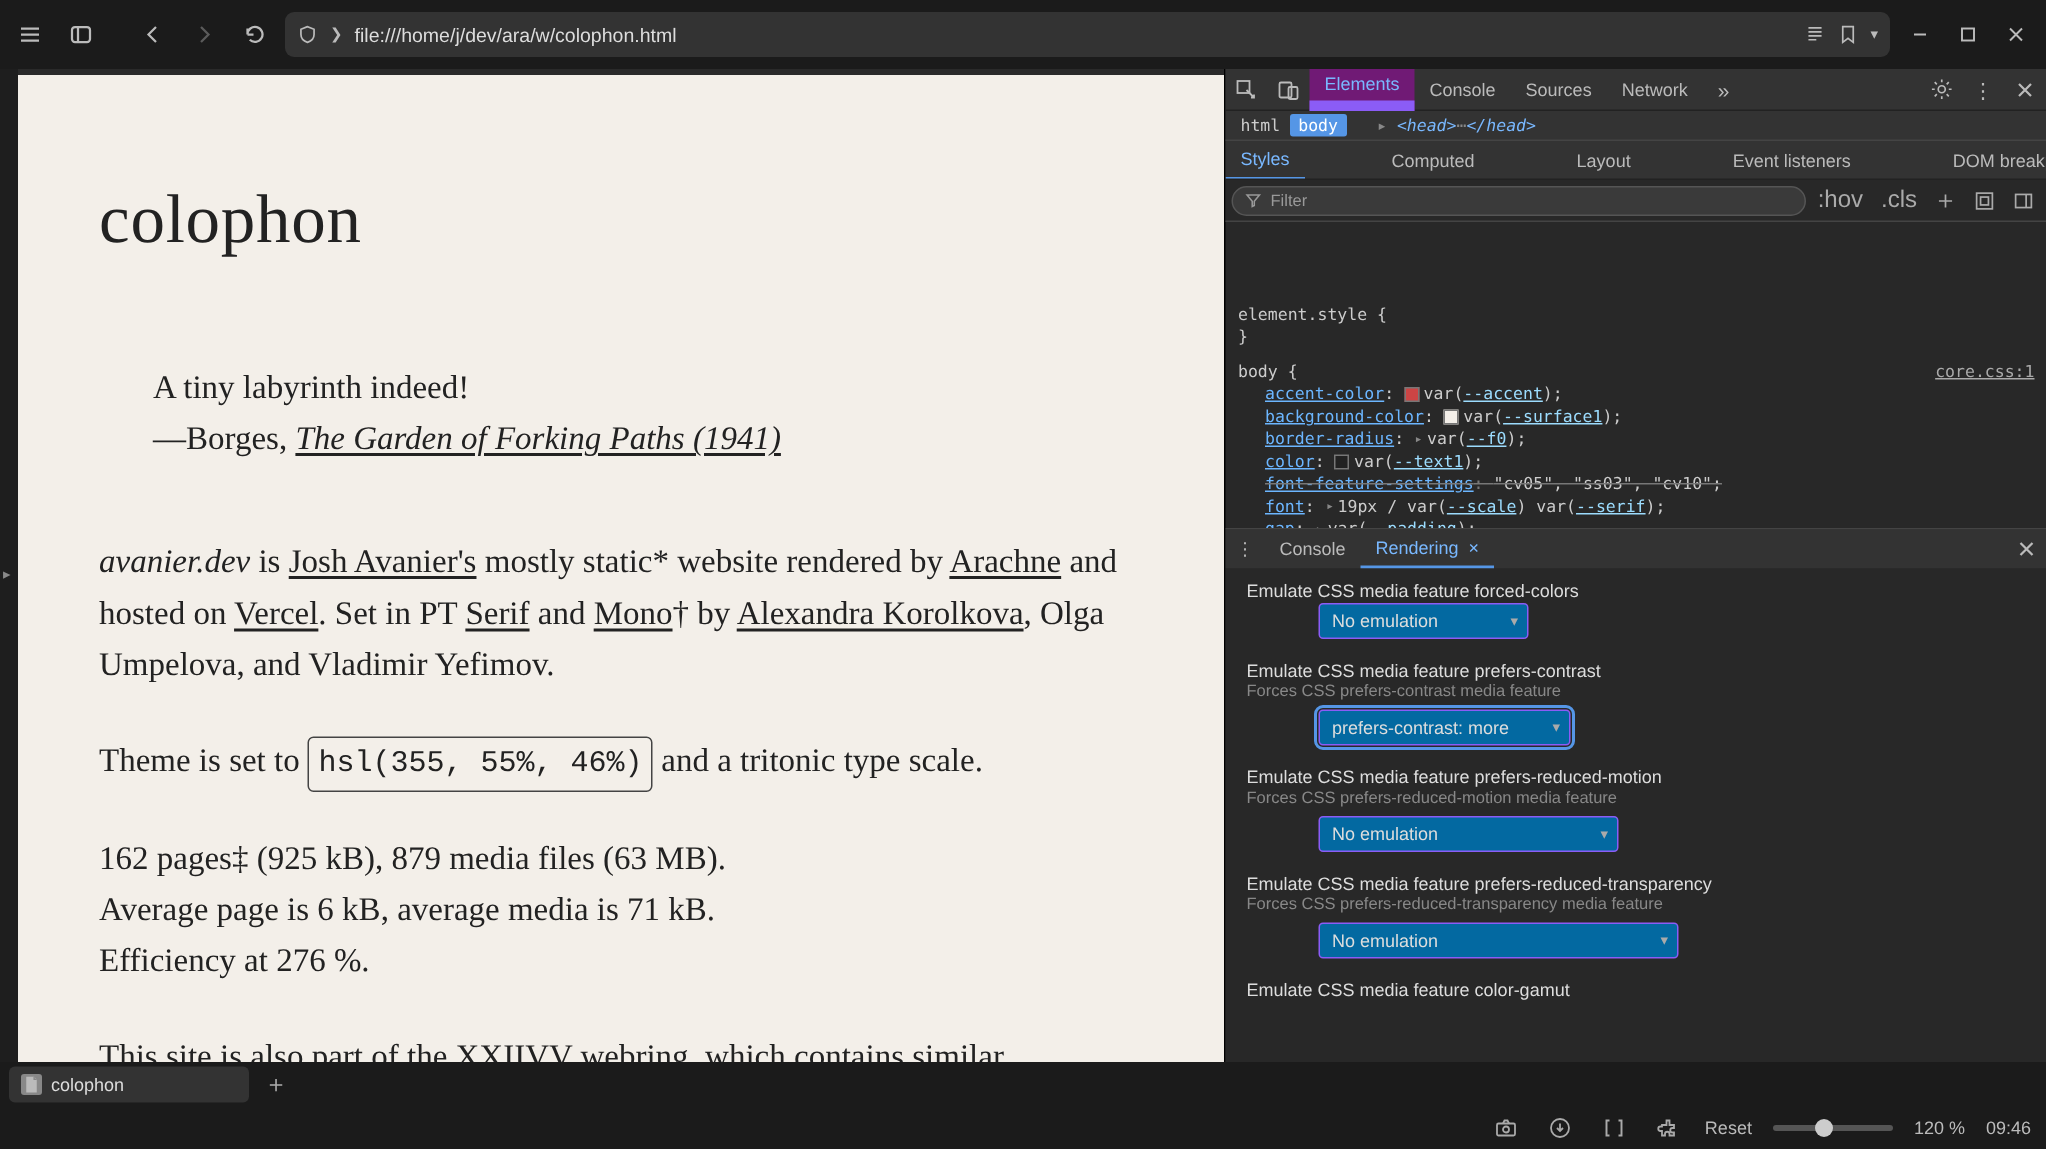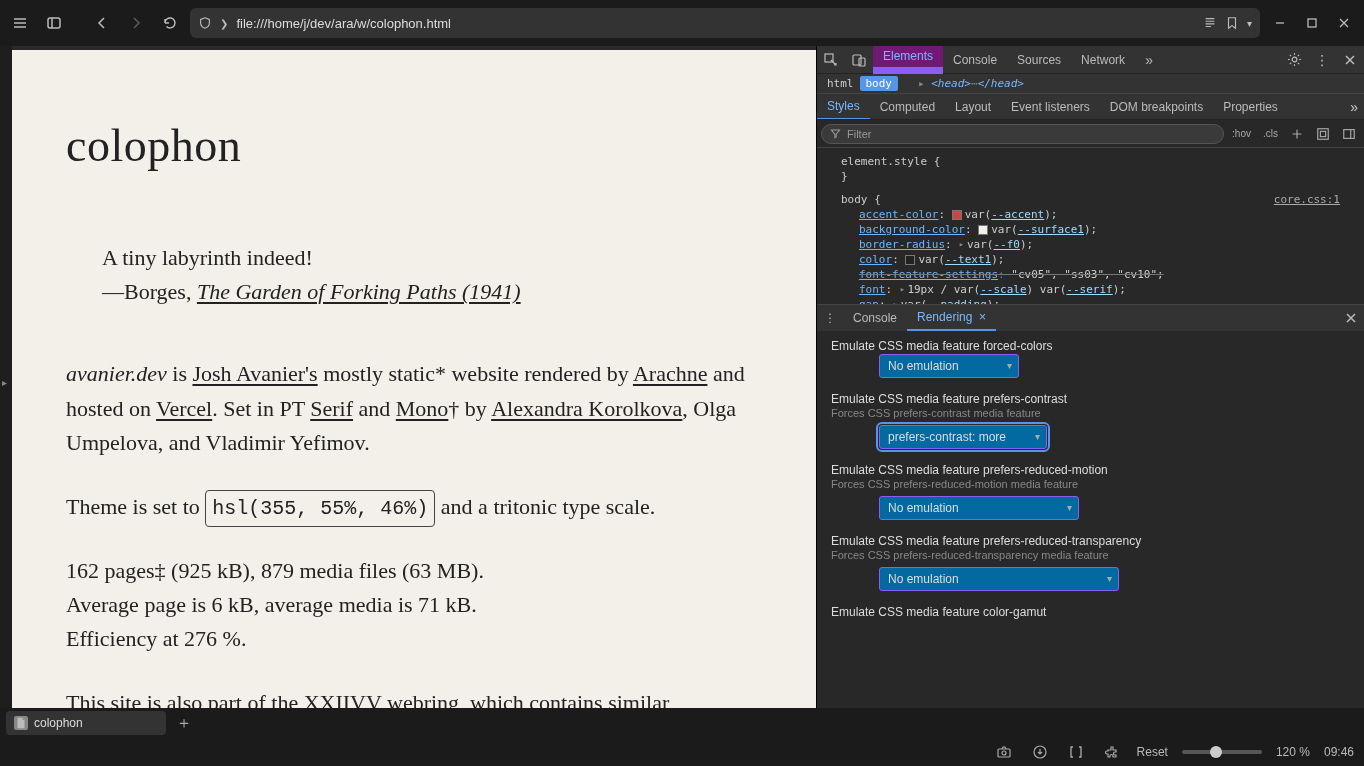--- a/index.html
+++ b/index.html
@@ -38,29 +38,29 @@
   .dt-toolbar .tbtn { width:28px; height:28px; display:flex; align-items:center; justify-content:center; color:#bbb; cursor:pointer; }
   .dt-tab { padding:0 10px; height:28px; display:flex; align-items:center; color:#bbb; cursor:pointer; font-size:12px; }
   .dt-tab.active { color:#79b8ff; border-bottom:7px solid #8b5cf6; background:#701a75; }
   .dt-toolbar .right { margin-left:auto; display:flex; }
 
   .breadcrumb { height:20px; background:#333; display:flex; align-items:center; padding:0 4px; gap:0; font-family:monospace; font-size:11px; border-bottom:1px solid #444; }
   .breadcrumb .crumb { padding:1px 6px; color:#ccc; cursor:pointer; }
   .breadcrumb .crumb.active { background:#5596e6; border-radius:2px; color:#fff; }
   .breadcrumb .headtag { color:#888; font-style:italic; margin-left:20px; }
 
-  .styles-tabs { height:26px; background:#333; display:flex; align-items:center; border-bottom:1px solid #222; overflow:hidden; }
+  .styles-tabs { height:26px; background:#333; display:flex; align-items:center; border-bottom:1px solid #222; overflow:hidden;gap:48px; }
   .styles-tabs .stab { padding:0 10px; height:26px; display:flex; align-items:center; color:#bbb; cursor:pointer; font-size:12px; white-space:nowrap; }
   .styles-tabs .stab.active { color:#79b8ff; border-bottom:2px solid #5596e6; }
 
   .filterbar { height:28px; background:#282828; display:flex; align-items:center; padding:0 4px; gap:4px; border-bottom:1px solid #444; }
   .filterbar .filterinput { flex:1; height:20px; background:#3a3a3a; border:1px solid #555; border-radius:10px; display:flex; align-items:center; padding:0 8px; gap:6px; color:#999; font-size:11px; }
-  .filterbar .chip { font-size:10px; color:#aaa; padding:0 4px; cursor:pointer; }
-
-  .stylespane { height:156px; overflow-y:auto; background:#282828; padding:4px 24px; font-family: monospace; font-size:11px; line-height:15px; color:#ccc; position:relative; }
+  .filterbar .chip { font-size:16px; color:#aaa; padding:0 4px; cursor:pointer; }
+
+  .stylespane { height:156px; overflow-y:auto; background:#282828; padding:4px 8px; font-family: monospace; font-size:11px; line-height:15px; color:#ccc; position:relative;margin-top:48px; }
   .stylespane::-webkit-scrollbar { width:10px; }
   .stylespane::-webkit-scrollbar-thumb { background:#555; }
   .stylespane .selector { color:#ccc; }
   .stylespane .brace { color:#ccc; }
   .stylespane .rule { background:#282828; padding:2px 0; }
   .stylespane .sourcelink { float:right; color:#aaa; text-decoration:underline; cursor:pointer; }
   .stylespane .prop { color:#6cb6ff;text-decoration:underline; }
   .stylespane .val { color:#ccc; }
   .stylespane .varname { color:#9cdcfe;text-decoration:underline; }
   .stylespane .swatch { display:inline-block; width:10px; height:10px; border:1px solid #777; vertical-align:middle; margin-right:3px; }

